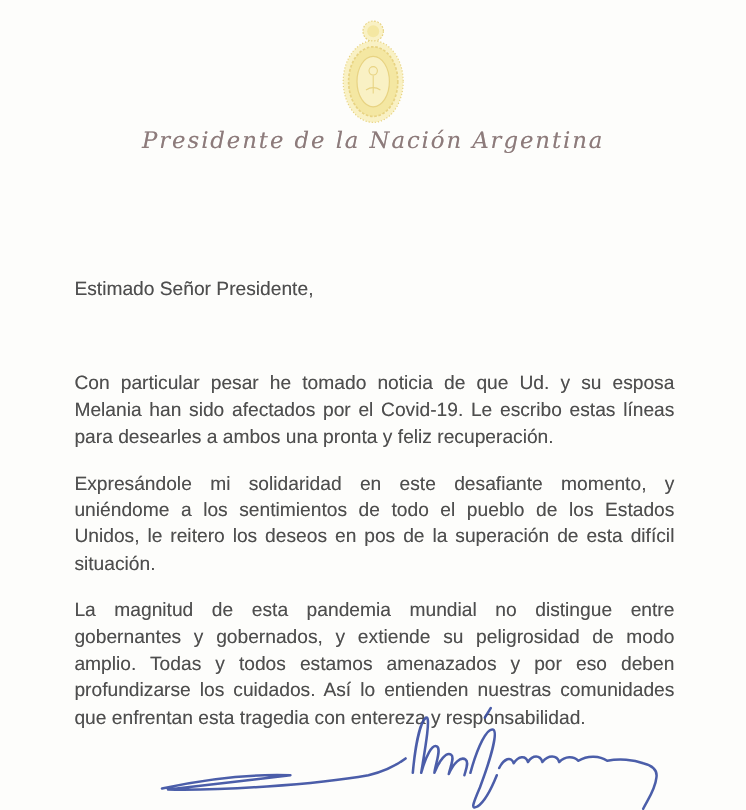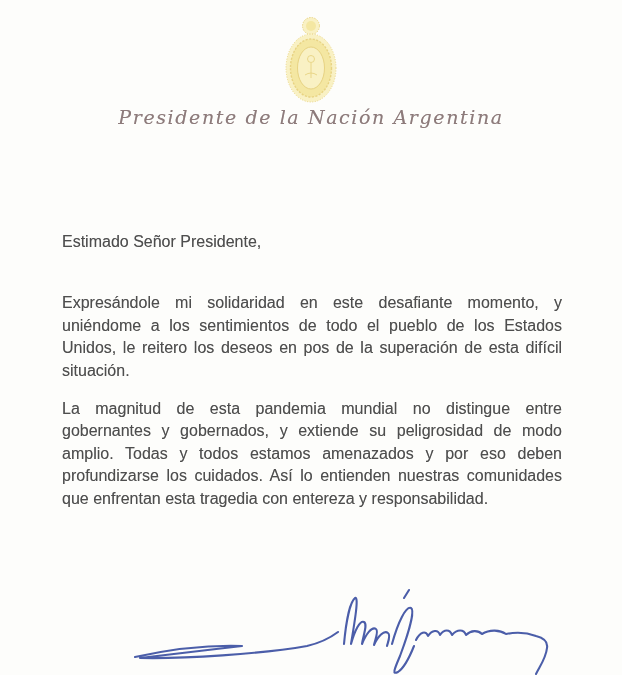--- a/index.html
+++ b/index.html
@@ -39,21 +39,21 @@
     line-height:22.4px;
     color:var(--body-text,#4e4e4e);
     text-shadow:0 0 .4px rgba(78,78,78,.45);
   }
   .body-text p{
     margin:0 0 16px 0;
     text-align:justify;
     text-align-last:left;
   }
   .body-text p.salutation{
-    margin-bottom:39px;
+    margin-bottom:56px;
     text-align:left;
   }
   .signature{
     position:absolute;
     left:92px;top:586px;
     filter:blur(.3px);
   }
 </style>
 </head>
 <body>
@@ -75,20 +75,21 @@
       <circle cx="36" cy="47" r="3.5" style="fill:none;stroke:var(--seal-gold-dark,#e7d17c);stroke-width:.9"></circle>
       <line x1="36" y1="51" x2="36" y2="66" style="stroke:var(--seal-gold-dark,#e7d17c);stroke-width:.9"></line>
       <path d="M30 63 q6 -4 12 0" style="fill:none;stroke:var(--seal-gold-dark,#e7d17c);stroke-width:.9"></path>
     </svg>
   </div>
 
   <div class="letterhead">Presidente de la Nación Argentina</div>
 
   <div class="body-text">
     <p class="salutation">Estimado Señor Presidente,</p>
+    <p>Con particular pesar he tomado noticia de que Ud. y su esposa Melania han sido afectados por el Covid-19. Le escribo estas líneas para desearles a ambos una pronta y feliz recuperación.</p>
     <p>Expresándole mi solidaridad en este desafiante momento, y uniéndome a los sentimientos de todo el pueblo de los Estados Unidos, le reitero los deseos en pos de la superación de esta difícil situación.</p>
     <p>La magnitud de esta pandemia mundial no distingue entre gobernantes y gobernados, y extiende su peligrosidad de modo amplio. Todas y todos estamos amenazados y por eso deben profundizarse los cuidados. Así lo entienden nuestras comunidades que enfrentan esta tragedia con entereza y responsabilidad.</p>
   </div>
 
   <div class="signature">
     <svg width="470" height="89" viewBox="0 0 470 89" aria-hidden="true">
       <g style="stroke:var(--signature-ink,#3c50a2)" fill="none" stroke-width="2.1" stroke-linecap="round" stroke-linejoin="round" opacity="0.92">
 
         <path d="M43 71 C 80 63, 120 59, 150 60 C 115 64, 75 69, 48 72
                  C 90 73, 170 68, 215 60 C 228 57, 238 52, 246 46"></path>

